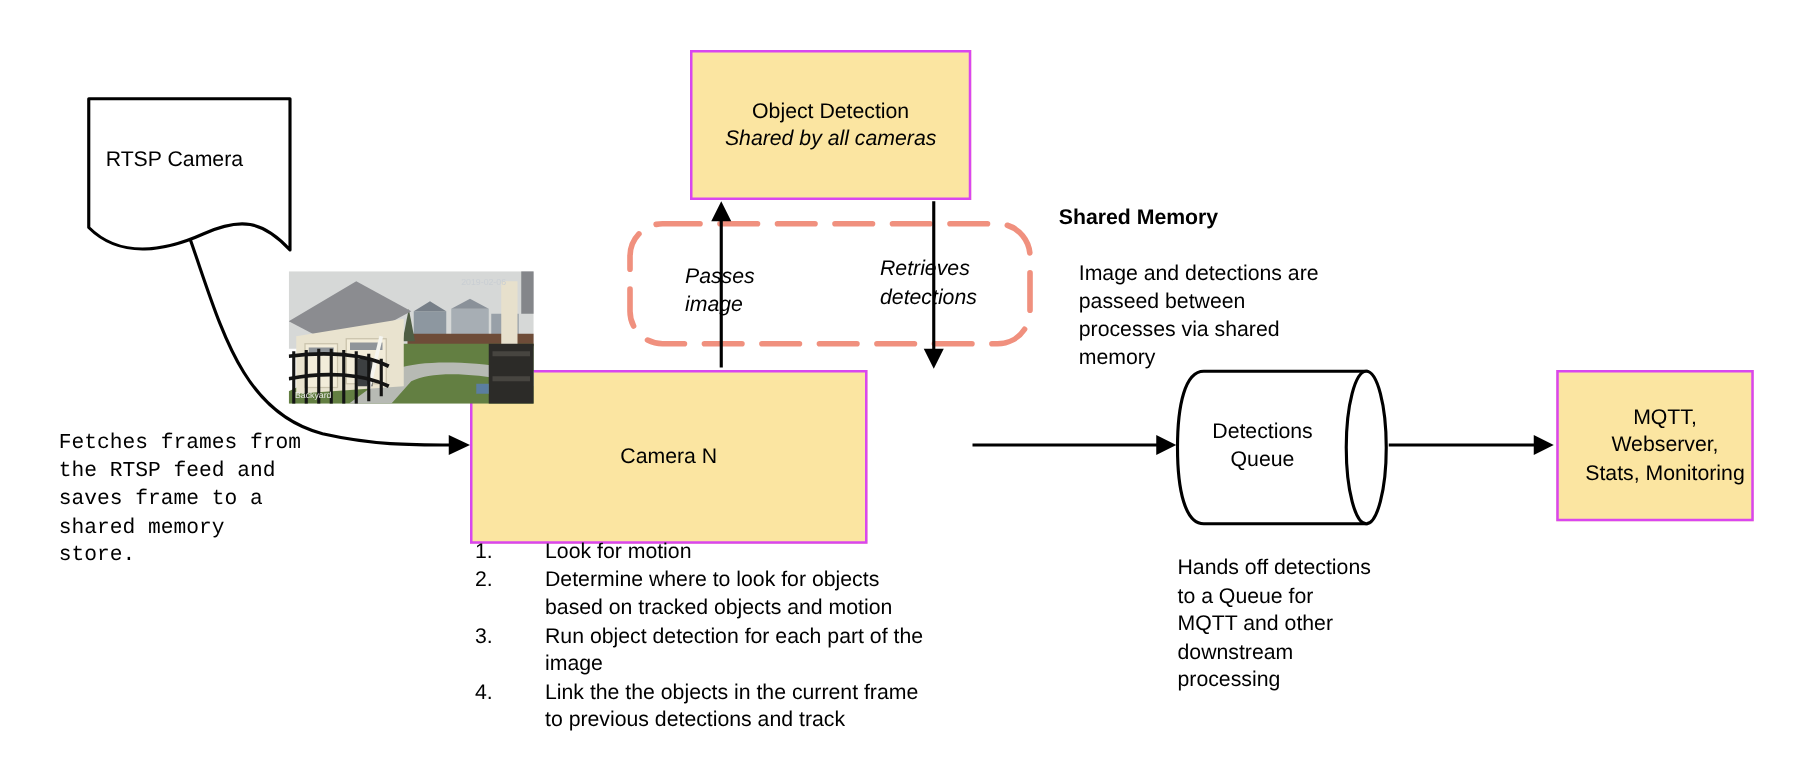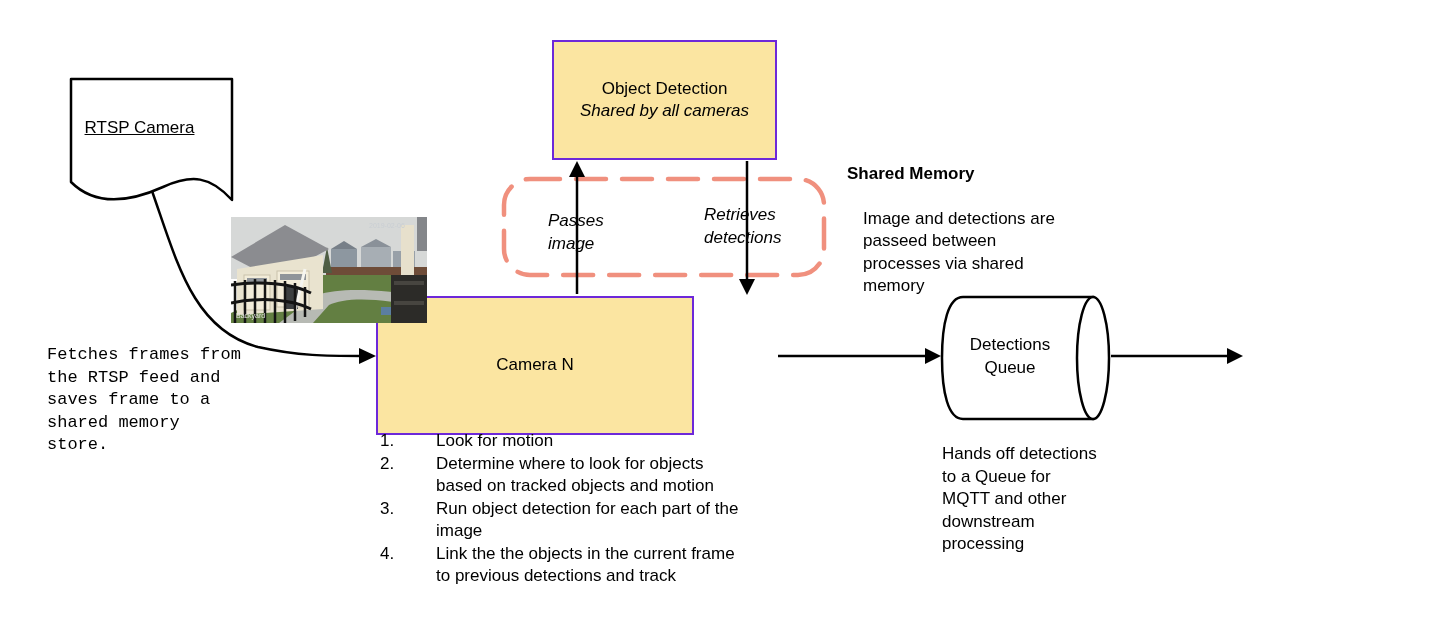--- a/index.html
+++ b/index.html
@@ -16,21 +16,21 @@
     overflow: hidden;
   }
   #shape-layer {
     position: absolute;
     left: 0; top: 0;
     width: 1448px; height: 625px;
   }
   .node-box {
     position: absolute;
     background: #FBE5A1;
-    border: 2px solid #6d28d9;
+    border: 2px solid #d946ef;
     display: flex;
     flex-direction: column;
     align-items: center;
     justify-content: center;
     text-align: center;
     z-index: 2;
   }
   .multiline { white-space: pre-line; margin-left: 16px; }
   .note {
     position: absolute;
@@ -43,21 +43,20 @@
     position: absolute;
     white-space: pre-line;
     z-index: 4;
     font-style: italic;
   }
   #rtsp-label {
     position: absolute;
     left: 71px; top: 117px; width: 137px;
     text-align: center;
     z-index: 2;
-    text-decoration: underline;
   }
   #object-detection-box { left: 552px; top: 40px; width: 225px; height: 120px; }
   #camera-n-box { left: 376px; top: 296px; width: 318px; height: 139px; }
   #mqtt-box { left: 1245px; top: 296px; width: 158px; height: 121px; }
   #camera-snapshot {
     position: absolute;
     left: 231px; top: 217px; width: 196px; height: 106px;
     z-index: 3;
   }
   #queue-label {
@@ -213,14 +212,18 @@
   </div>
 
   <div id="queue-label">Detections
 Queue</div>
   <div id="handoff-note" class="note">Hands off detections
 to a Queue for
 MQTT and other
 downstream
 processing</div>
 
+  <div id="mqtt-box" class="node-box">
+    <div class="multiline">MQTT, Webserver,
+Stats, Monitoring</div>
+  </div>
 
 </div>
 
 </body></html>

